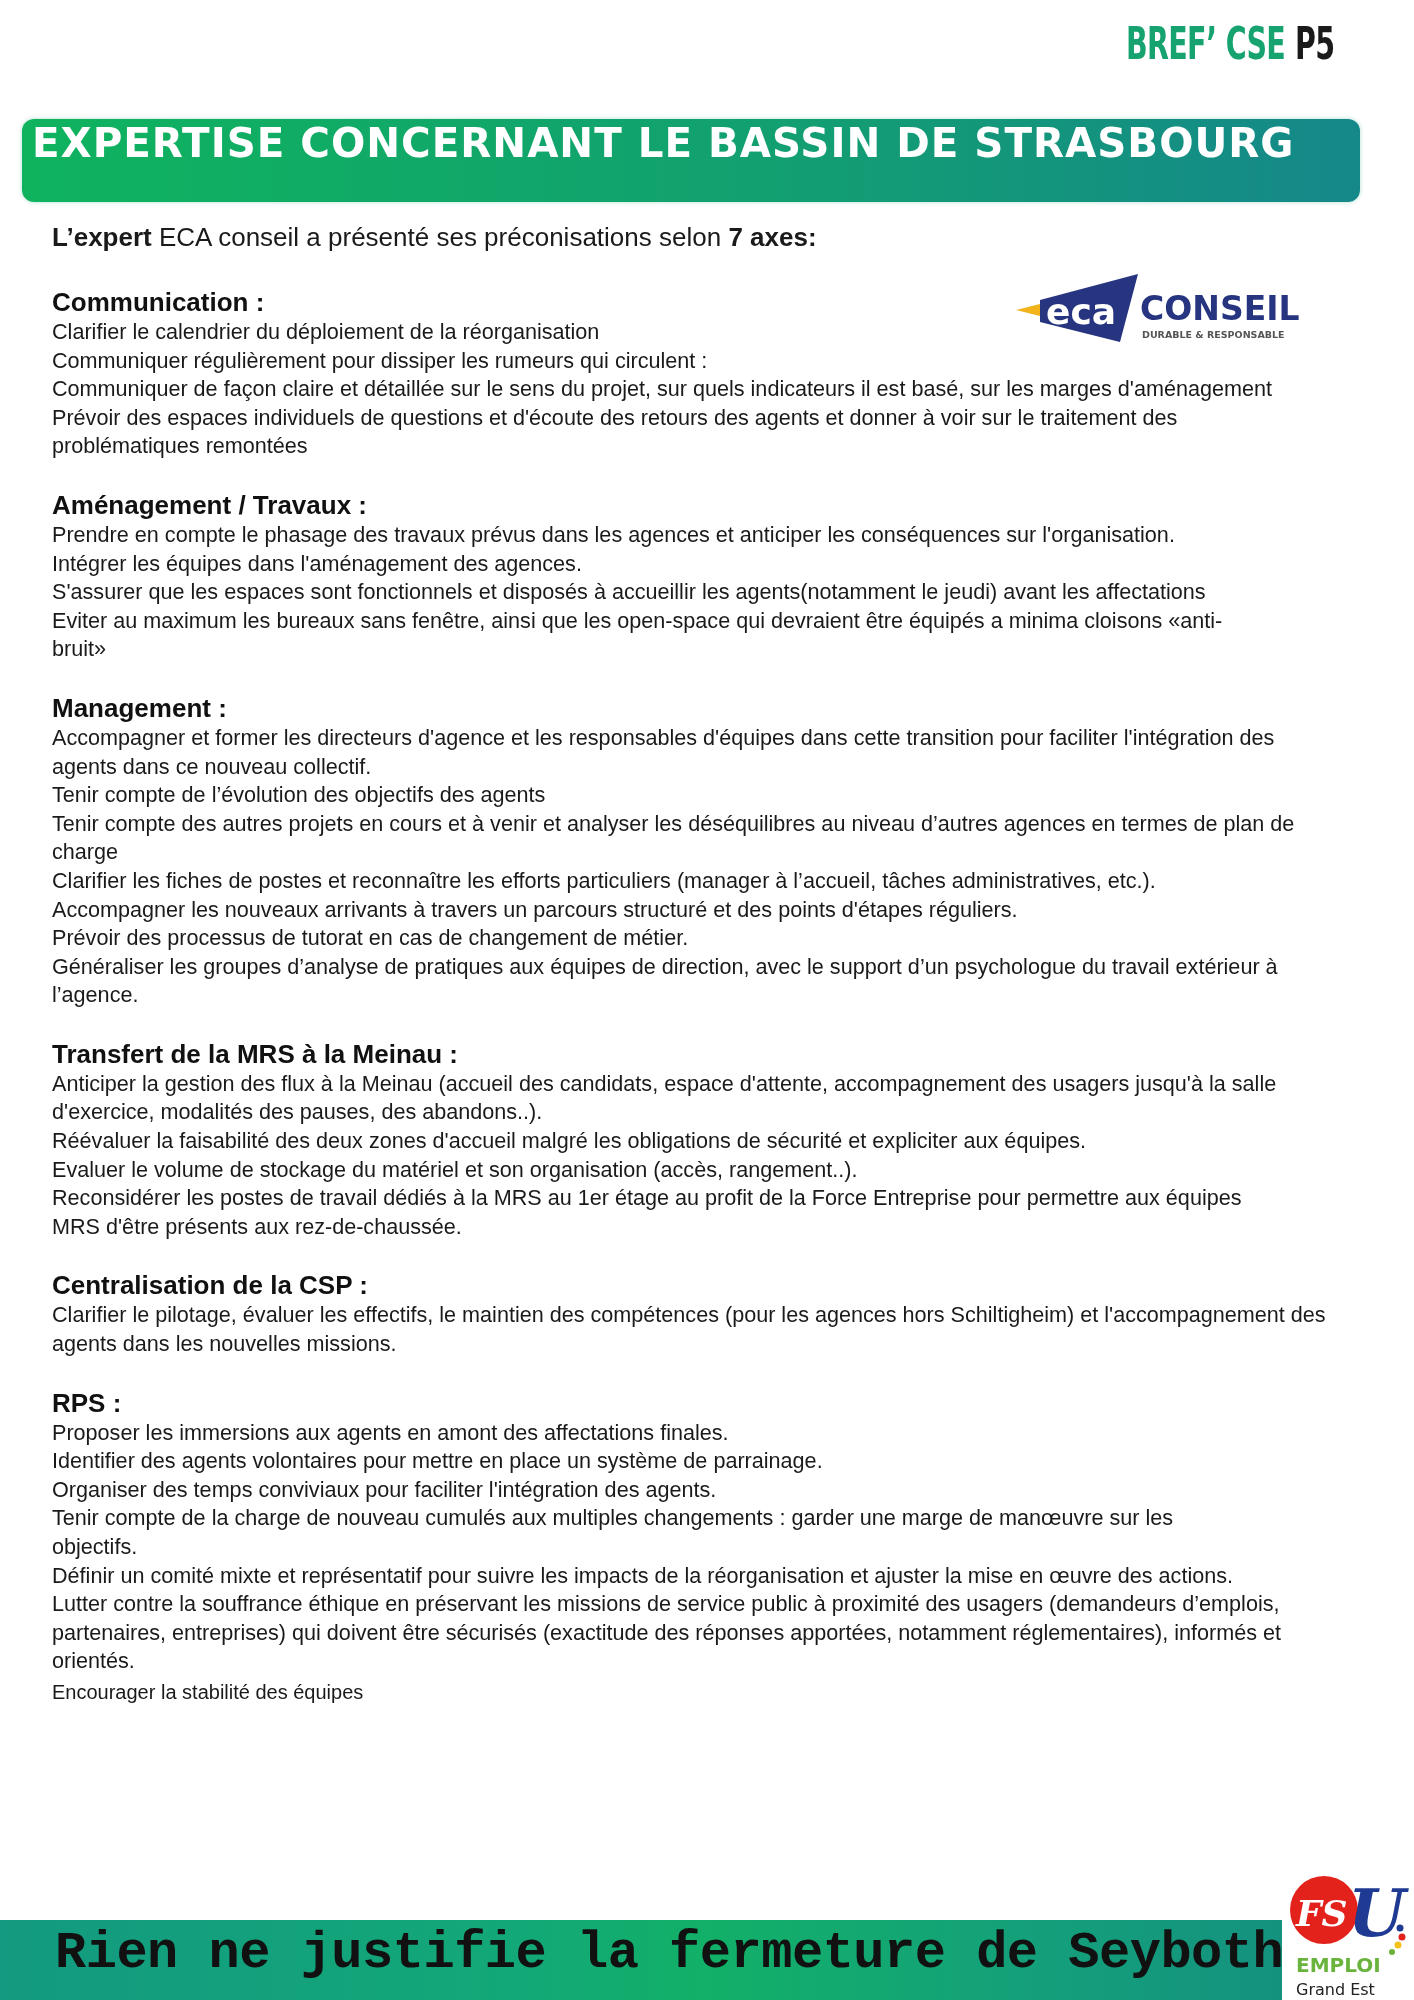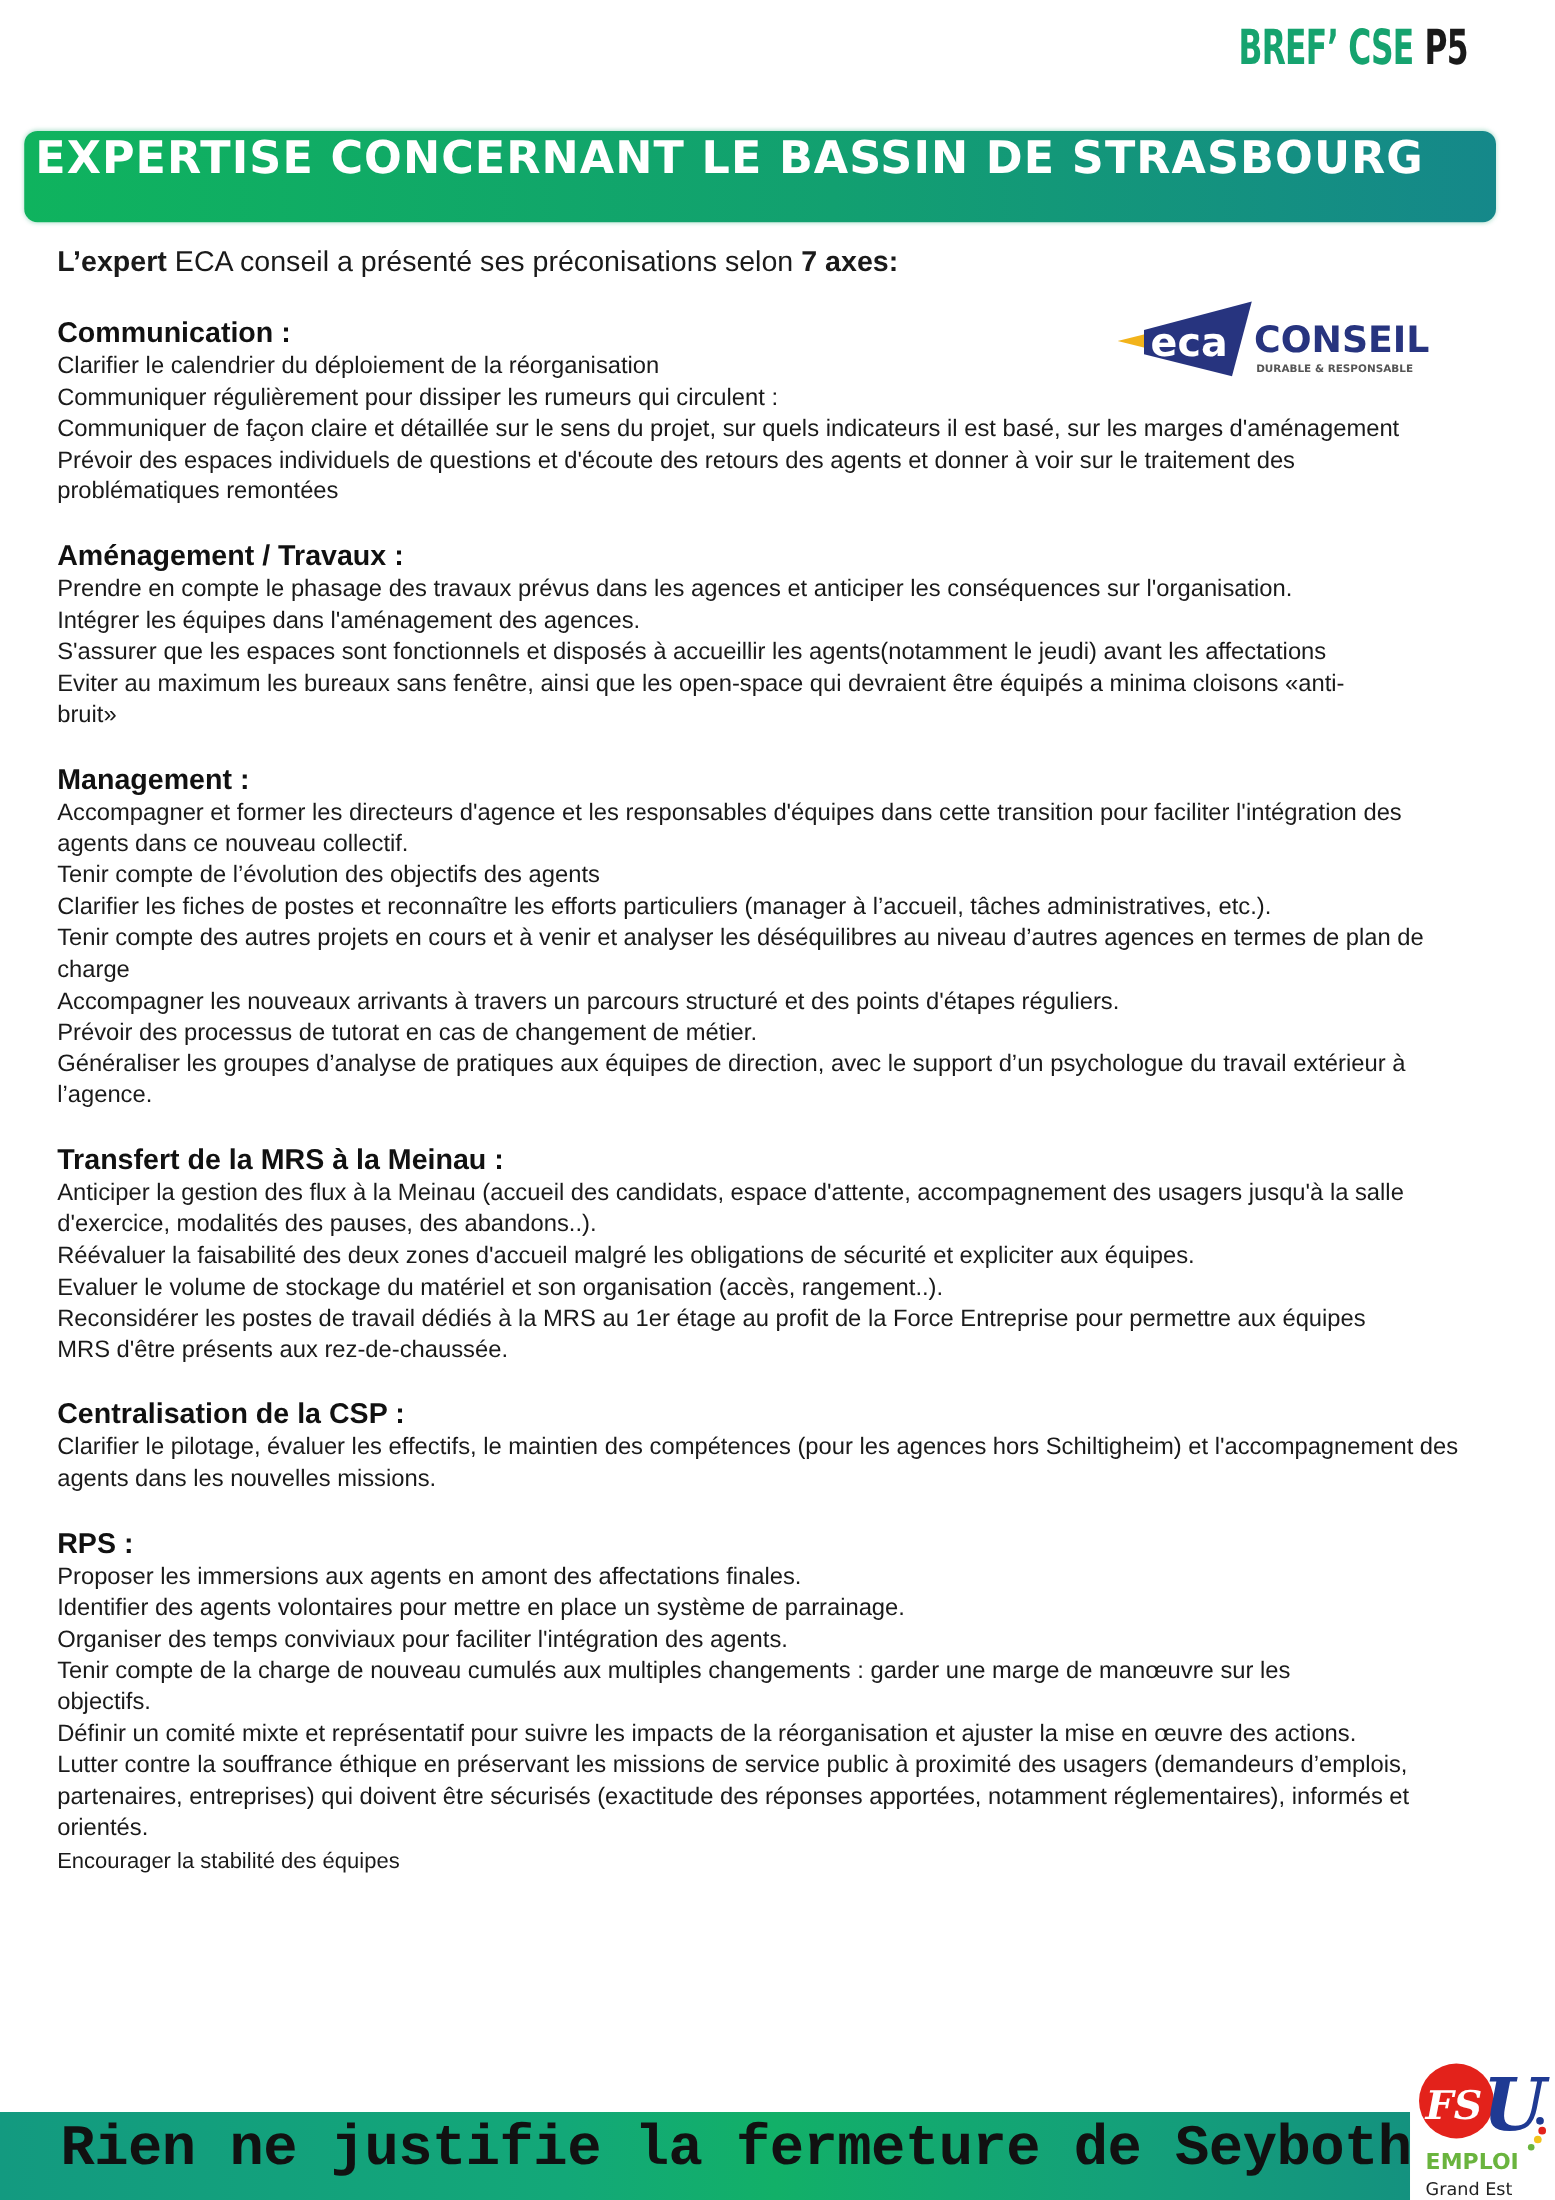--- a/index.html
+++ b/index.html
@@ -98,22 +98,22 @@
     <p style="width:1250px">Prendre en compte le phasage des travaux prévus dans les agences et anticiper les conséquences sur l'organisation.</p>
     <p>Intégrer les équipes dans l'aménagement des agences.</p>
     <p style="width:1270px">S'assurer que les espaces sont fonctionnels et disposés à accueillir les agents(notamment le jeudi) avant les affectations</p>
     <p style="width:1220px">Eviter au maximum les bureaux sans fenêtre, ainsi que les open-space qui devraient être équipés a minima cloisons «anti-bruit»</p>
   </div>
 
   <div class="section">
     <h2>Management :</h2>
     <p style="width:1270px">Accompagner et former les directeurs d'agence et les responsables d'équipes dans cette transition pour faciliter l'intégration des agents dans ce nouveau collectif.</p>
     <p>Tenir compte de l’évolution des objectifs des agents</p>
+    <p style="width:1300px">Tenir compte des autres projets en cours et à venir et analyser les déséquilibres au niveau d’autres agences en termes de plan de charge</p>
     <p style="width:1150px">Clarifier les fiches de postes et reconnaître les efforts particuliers (manager à l’accueil, tâches administratives, etc.).</p>
-    <p style="width:1300px">Tenir compte des autres projets en cours et à venir et analyser les déséquilibres au niveau d’autres agences en termes de plan de charge</p>
     <p>Accompagner les nouveaux arrivants à travers un parcours structuré et des points d'étapes réguliers.</p>
     <p>Prévoir des processus de tutorat en cas de changement de métier.</p>
     <p style="width:1300px">Généraliser les groupes d’analyse de pratiques aux équipes de direction, avec le support d’un psychologue du travail extérieur à l’agence.</p>
   </div>
 
   <div class="section">
     <h2>Transfert de la MRS à la Meinau :</h2>
     <p style="width:1270px">Anticiper la gestion des flux à la Meinau (accueil des candidats, espace d'attente, accompagnement des usagers jusqu'à la salle d'exercice, modalités des pauses, des abandons..).</p>
     <p>Réévaluer la faisabilité des deux zones d'accueil malgré les obligations de sécurité et expliciter aux équipes.</p>
     <p>Evaluer le volume de stockage du matériel et son organisation (accès, rangement..).</p>

